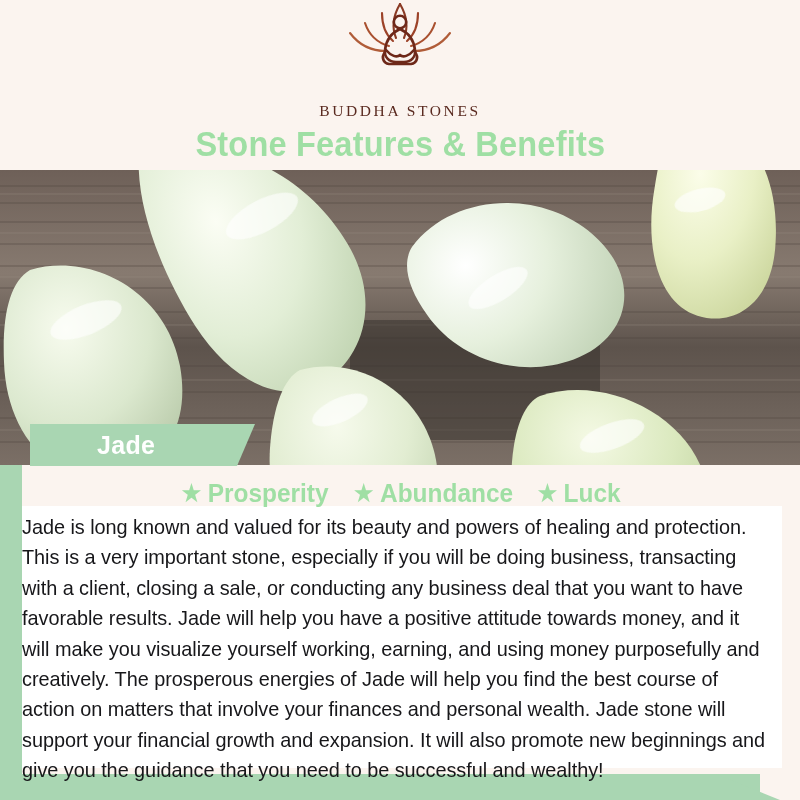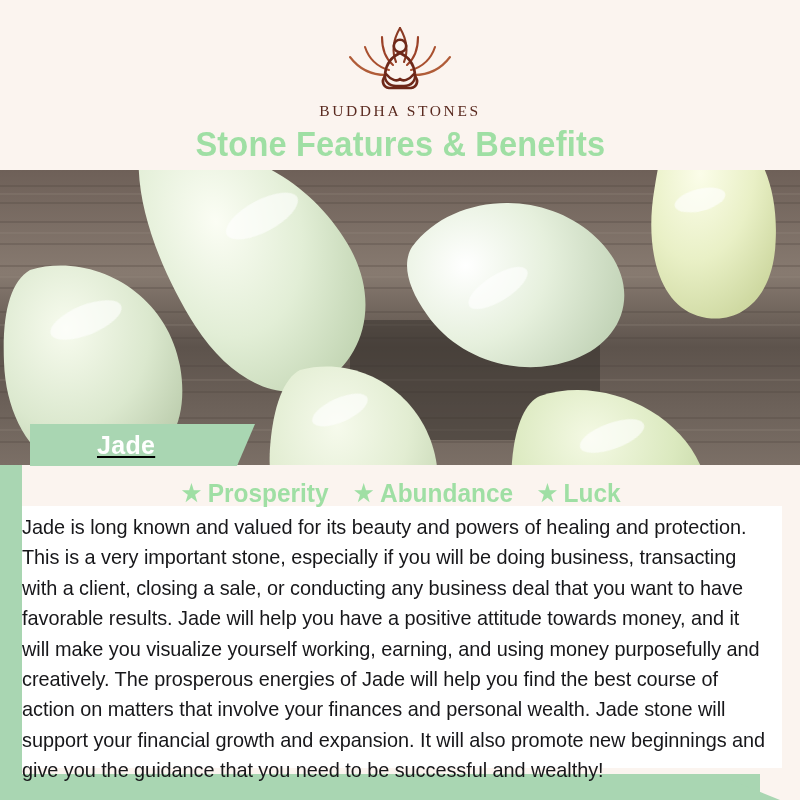--- a/index.html
+++ b/index.html
@@ -41,21 +41,21 @@
     width: 22px; height: 22px;
     background: #a9d6b2;
     clip-path: polygon(100% 0, 100% 100%, 0 100%);
   }
 
   
   .header {
     position: absolute;
     left: 0; top: 0; width: 800px; height: 120px;
     display: flex; flex-direction: column;
-    align-items: center; justify-content: flex-end;
+    align-items: center; justify-content: space-between;
     background: #fbf4ef;
     z-index: 6;
   }
   .logo-mark { width: 118px; height: 72px; display: block; }
   .logo-word {
     margin-top: 6px;
     font-family: "Liberation Serif", serif;
     font-size: 15.5px;
     letter-spacing: 2.6px;
     color: #5a2a20;
@@ -93,21 +93,20 @@
 
   
   .name-banner {
     position: absolute;
     left: 30px; top: 424px;
     width: 225px; height: 42px;
     background: #a9d6b2;
     display: flex; align-items: center;
     z-index: 5;
     clip-path: polygon(0 0, 100% 0, 92% 100%, 0 100%);
-    text-decoration: underline;
   }
   .name-banner span {
     margin-left: 67px;
     color: #ffffff;
     font-size: 25px;
     font-weight: 700;
     letter-spacing: 0.3px;
   }
 
   

